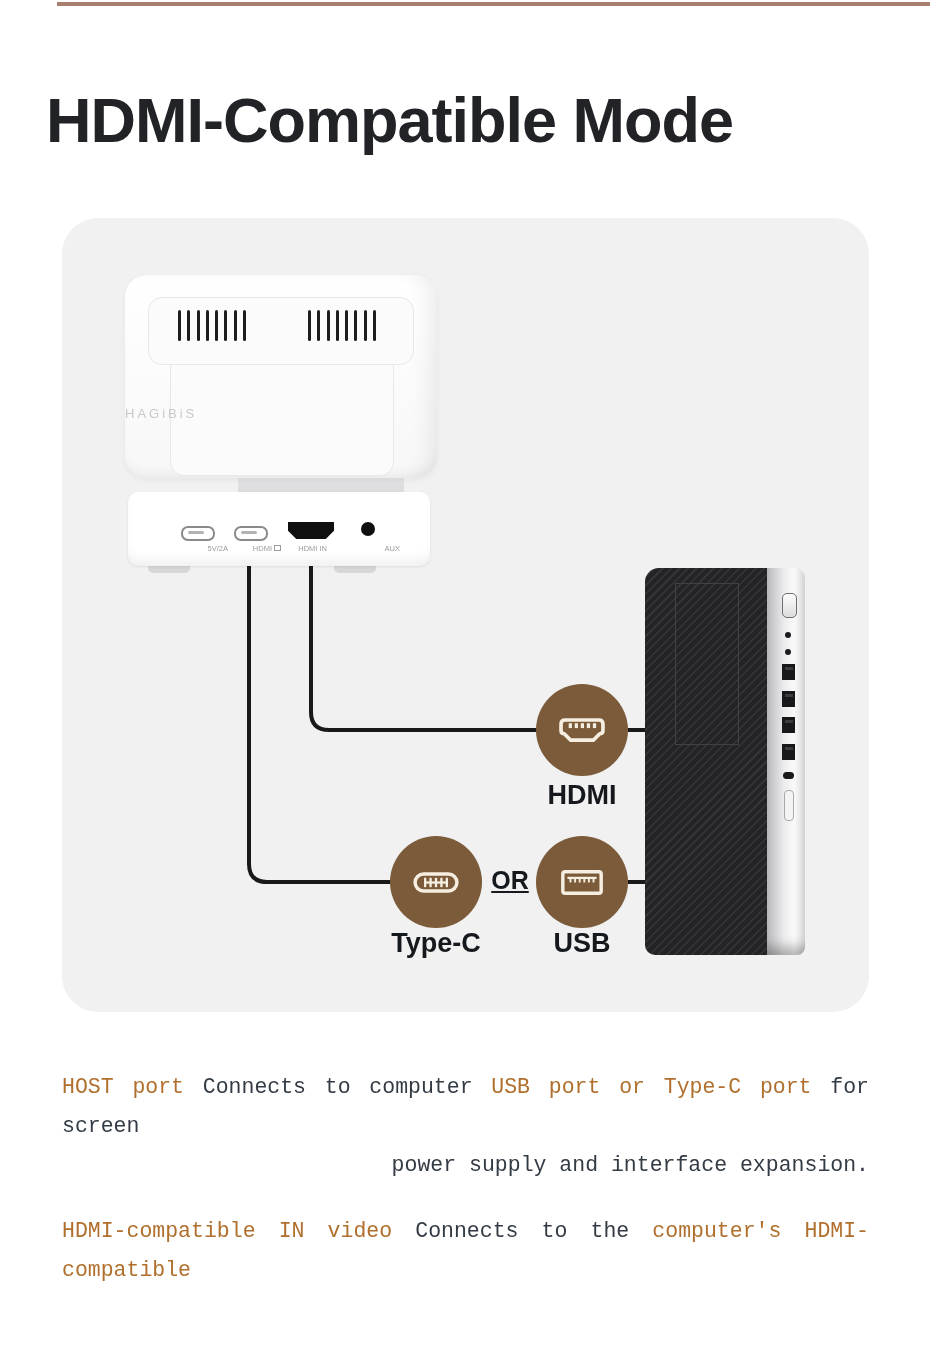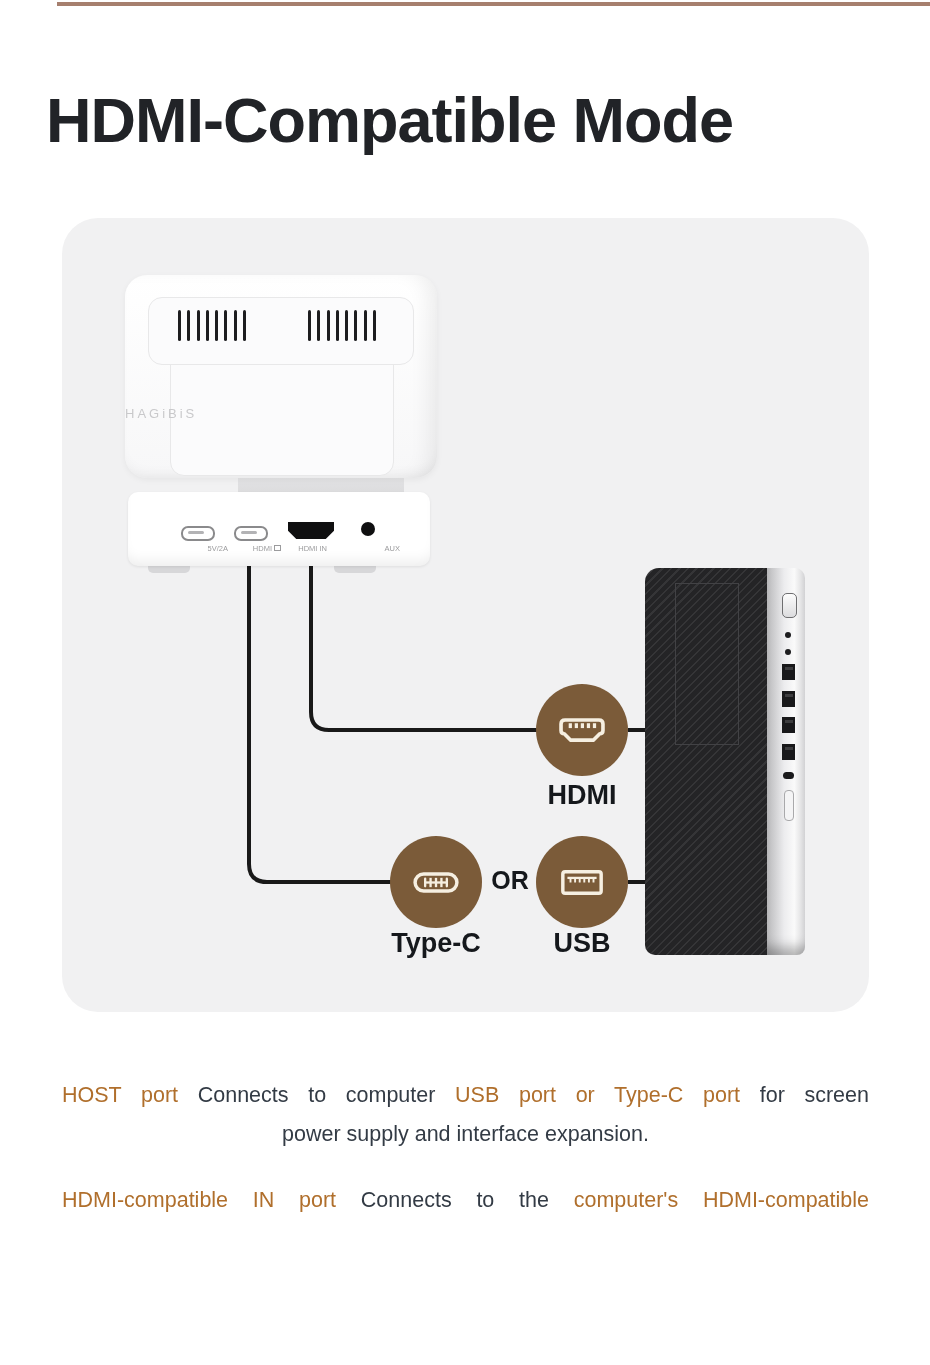--- a/index.html
+++ b/index.html
@@ -47,44 +47,44 @@
   .port-label{top:326px;width:64px;text-align:right;font-size:7.5px;color:#9b9b9d;z-index:6;white-space:nowrap;}
   .host-glyph{display:inline-block;width:5px;height:4px;border:1px solid #9b9b9d;margin-left:2px;}
 
   
   .lines{left:0;top:0;z-index:2;}
 
   
   .badge{width:92px;height:92px;border-radius:50%;background:#7b5b39;display:flex;
          align-items:center;justify-content:center;z-index:6;}
   .badge-label{text-align:center;font-size:27px;font-weight:600;color:#15181c;z-index:6;}
-  .or-label{left:420px;top:648px;width:56px;text-align:center;font-size:25px;font-weight:700;color:#15181c;z-index:6;}
+  .or-label{left:420px;top:648px;width:56px;text-align:center;font-size:25px;font-weight:700;color:#15181c;z-index:6;text-decoration:underline;}
 
   
   .tower{left:583px;top:350px;width:160px;height:387px;border-radius:14px 10px 8px 10px;overflow:hidden;z-index:3;}
   .mesh{position:absolute;left:0;top:0;width:122px;height:100%;
         background:repeating-linear-gradient(135deg,#353537 0 1.5px,#242426 1.5px 6px);}
   .door{position:absolute;left:30px;top:15px;width:62px;height:160px;border:1px solid #424245;}
   .side{position:absolute;left:122px;top:0;width:38px;height:100%;
         background:linear-gradient(90deg,#b9b9bb,#ececee 45%,#fafafa 72%,#d6d6d8);
         box-shadow:inset 0 -16px 12px -8px rgba(0,0,0,.28);}
   .power-btn{position:absolute;left:15px;top:25px;width:13px;height:23px;border:1.5px solid #6e6e70;
              border-radius:5px;background:linear-gradient(180deg,#fdfdfd,#dcdcde);}
   .jack{position:absolute;left:18px;width:6px;height:6px;border-radius:50%;background:#1c1c1e;}
   .usb-a{position:absolute;left:15px;width:13px;height:16px;background:#18181a;}
   .usb-a i{position:absolute;left:2.5px;top:3px;width:8px;height:3px;background:#3c3c3e;}
   .usb-c-small{position:absolute;left:16px;top:204px;width:11px;height:7px;border-radius:3.5px;background:#1a1a1c;}
   .slot{position:absolute;left:17px;top:222px;width:8px;height:29px;border:1px solid #a9a9ab;
         border-radius:4px;background:#f4f4f5;}
 
   
   .desc{left:62px;top:1068px;width:807px;color:#333b45;font-size:21.5px;line-height:39px;}
-  .desc .para{margin:8px 0 27px 0;}
+  .desc .para{margin:0 0 27px 0;font-family:Liberation Mono, monospace;}
   .desc .jline{text-align:justify;text-align-last:justify;}
-  .desc .lline{text-align:center;}
+  .desc .lline{text-align:right;}
   .hl{color:#b06f2c;}
 </style>
 </head>
 <body>
 
 <div class="page">
 
   <div class="abs top-rule"></div>
 
   <div class="abs title">HDMI-Compatible Mode</div>
@@ -208,17 +208,17 @@
       </div>
     </div>
   </div>
 
   <div class="abs desc">
     <div class="para">
       <div class="jline"><span class="hl">HOST port</span><span> Connects to computer </span><span class="hl">USB port or Type-C port</span><span> for screen</span></div>
       <div class="lline"><span>power supply and interface expansion.</span></div>
     </div>
     <div class="para">
-      <div class="jline"><span class="hl">HDMI-compatible IN port</span><span> Connects to the </span><span class="hl">computer's HDMI-compatible</span></div>
+      <div class="jline"><span class="hl">HDMI-compatible IN video</span><span> Connects to the </span><span class="hl">computer's HDMI-compatible</span></div>
     </div>
   </div>
 
 </div>
 
 </body></html>

